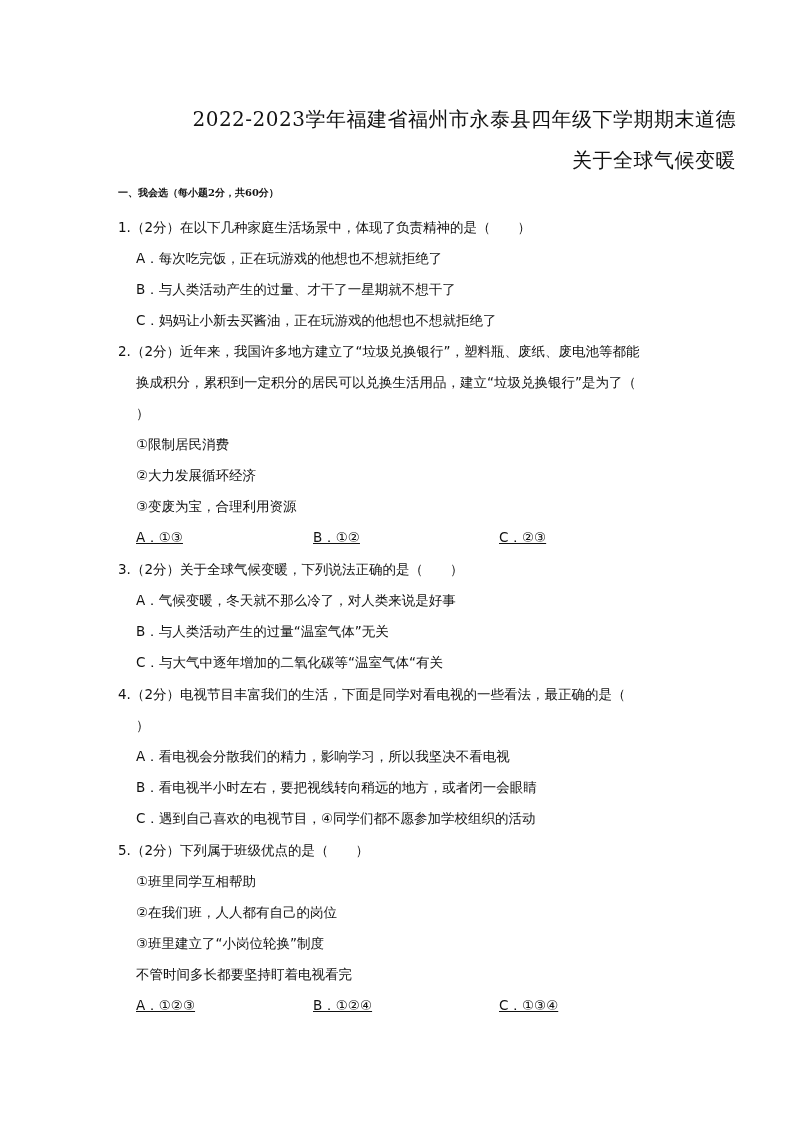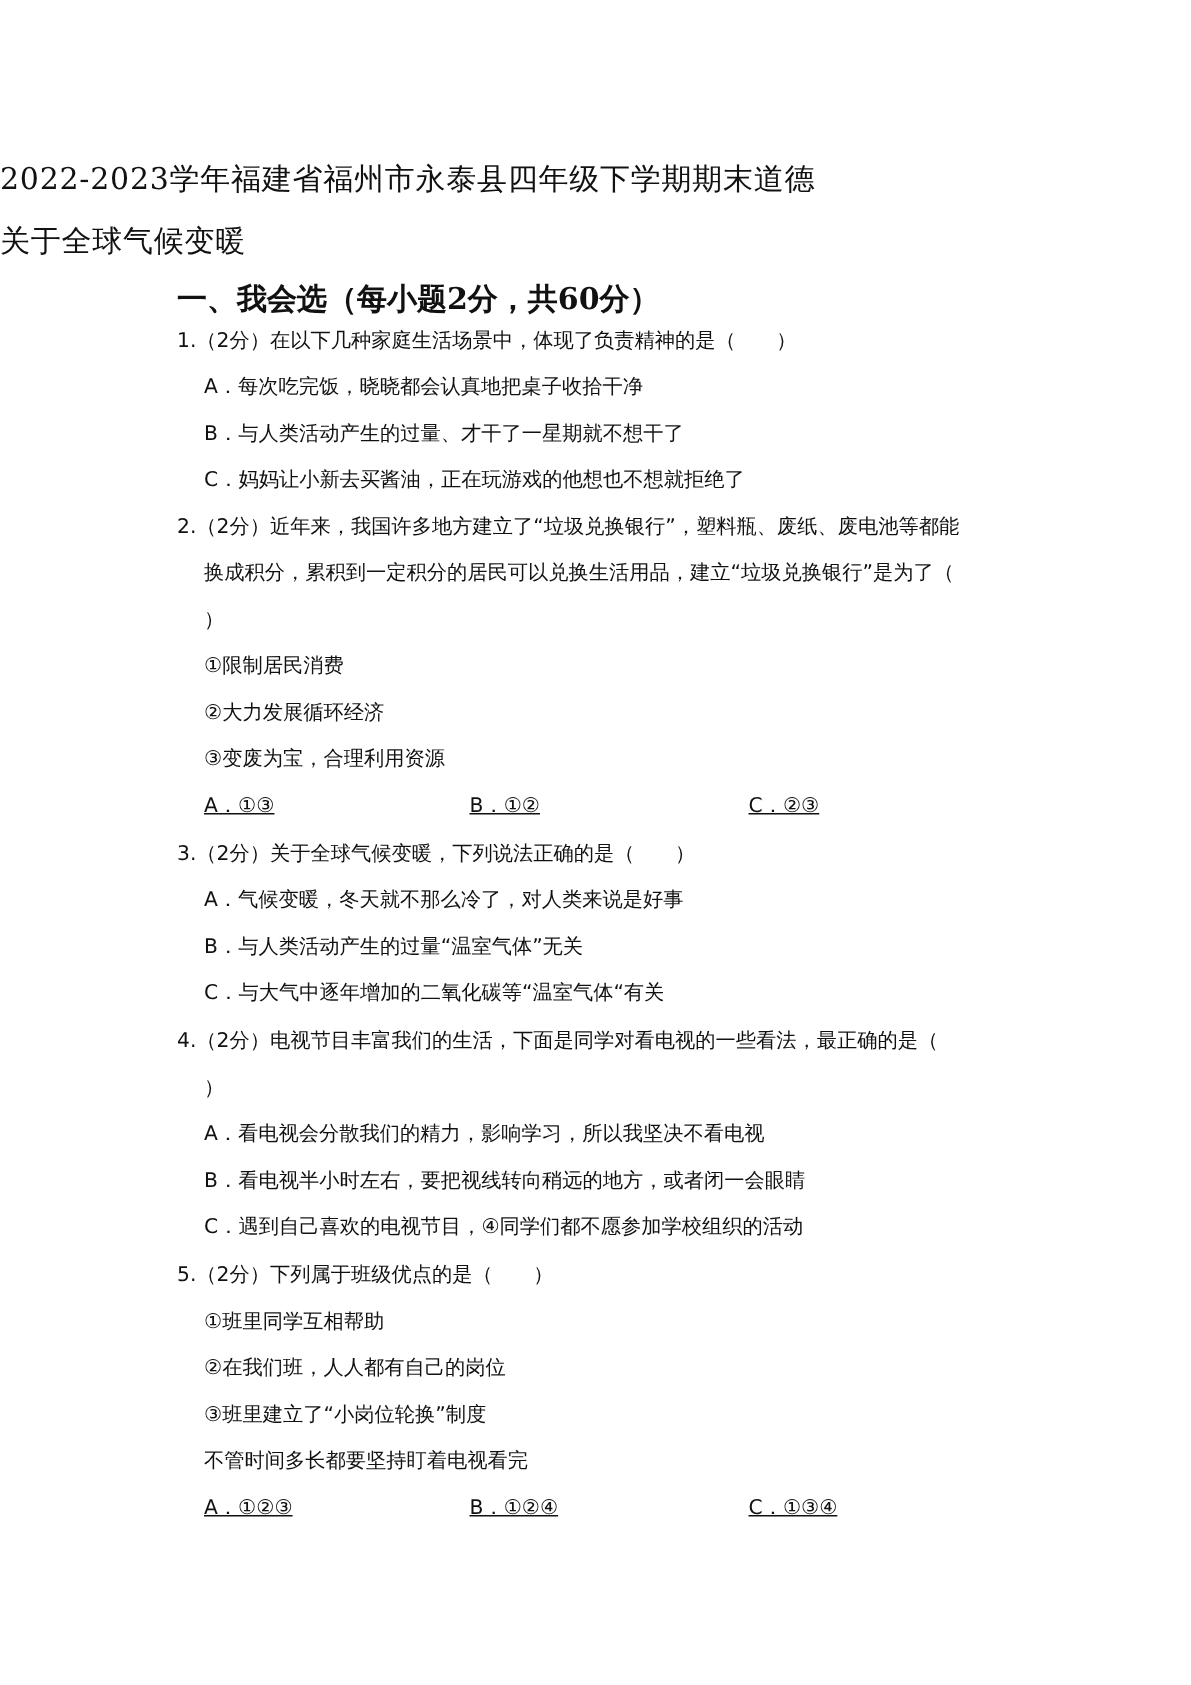--- a/index.html
+++ b/index.html
@@ -1,41 +1,41 @@
 <!DOCTYPE html>
 <html><head>
 <meta charset="utf-8">
 <style>
   html, body { margin: 0; padding: 0; background: #ffffff; }
   body { width: 794px; height: 1123px; position: relative; overflow: hidden;
          font-family: "DejaVu Sans", "Liberation Sans", sans-serif; color: #111; }
-  .title { position: absolute; left: 0; width: 736px; text-align: left;
+  .title { position: absolute; left: 0; width: 736px; text-align: right;
            font-family: "DejaVu Serif", "Liberation Serif", serif; font-size: 20px; letter-spacing: 0.5px; }
   .t1 { top: 106px; }
   .t2 { top: 147px; }
-  .section { position: absolute; left: 118px; top: 186px; font-size: 20px; font-weight: bold;
+  .section { position: absolute; left: 118px; top: 186px; font-size: 10px; font-weight: bold;
              font-family: "DejaVu Serif", "Liberation Serif", serif; }
   .line { position: absolute; font-size: 13.5px; white-space: nowrap; line-height: 18px; text-align: center; }
   .q { left: 118px; }
   .opt { left: 136px; }
   .cols { position: absolute; left: 136px; width: 560px; font-size: 13.5px; line-height: 18px; }
   .cols span { position: absolute; white-space: nowrap; text-decoration: underline; }
   .cols .c0 { left: 0; }
   .cols .c1 { left: 177px; }
   .cols .c2 { left: 363px; }
 </style>
 </head>
 <body>
 
 <div class="title t1">2022-2023学年福建省福州市永泰县四年级下学期期末道德</div>
 <div class="title t2">关于全球气候变暖</div>
 <div class="section">一、我会选（每小题2分，共60分）</div>
 
 <div class="line q" style="top:218px">1.（2分）在以下几种家庭生活场景中，体现了负责精神的是（　　）</div>
-<div class="line opt" style="top:249px">A．每次吃完饭，晓晓都会认真地把桌子收拾干净</div>
+<div class="line opt" style="top:249px">A．每次吃完饭，正在玩游戏的他想也不想就拒绝了</div>
 <div class="line opt" style="top:280px">B．与人类活动产生的过量、才干了一星期就不想干了</div>
 <div class="line opt" style="top:311px">C．妈妈让小新去买酱油，正在玩游戏的他想也不想就拒绝了</div>
 
 <div class="line q" style="top:342px">2.（2分）近年来，我国许多地方建立了“垃圾兑换银行”，塑料瓶、废纸、废电池等都能</div>
 <div class="line opt" style="top:373px">换成积分，累积到一定积分的居民可以兑换生活用品，建立“垃圾兑换银行”是为了（</div>
 <div class="line opt" style="top:404px">）</div>
 <div class="line opt" style="top:435px">①限制居民消费</div>
 <div class="line opt" style="top:466px">②大力发展循环经济</div>
 <div class="line opt" style="top:497px">③变废为宝，合理利用资源</div>
 <div class="cols" style="top:528px">

